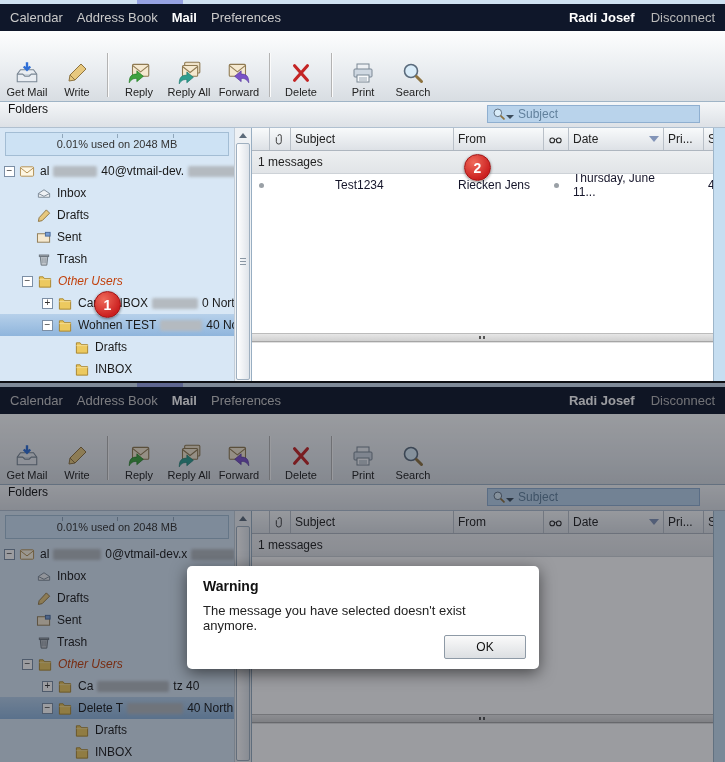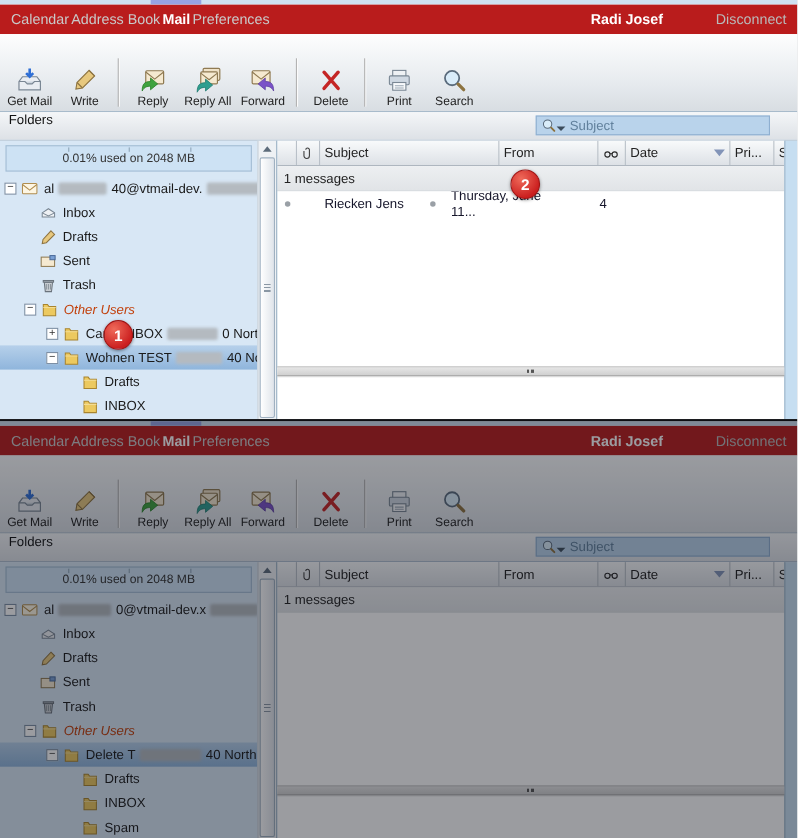--- a/index.html
+++ b/index.html
@@ -3,25 +3,25 @@
 <meta charset="utf-8">
 <style>
   html,body{margin:0;padding:0;background:#fff;}
   body{width:725px;font-family:"Liberation Sans",sans-serif;-webkit-font-smoothing:antialiased;}
   .screen{position:relative;width:725px;height:381px;overflow:hidden;background:#fff;}
   
   .topstrip{height:4px;background:#cfe1f1;position:relative;}
   .tabmark{position:absolute;left:137px;top:0;width:46px;height:4px;background:#96a3e3;}
   .prestripe{height:2px;background:#0d0d0d;}
   
-  .navbar{height:27px;background:#b91c1c;display:flex;align-items:center;padding:0 10px;gap:2px;font-size:13px;color:#c9c9c9;}
+  .navbar{height:27px;background:#0f172a;display:flex;align-items:center;padding:0 10px;gap:14px;font-size:13px;color:#c9c9c9;}
   .navtab.active{color:#fff;font-weight:bold;}
   .nav-right{margin-left:auto;display:flex;gap:16px;align-items:center;}
   .nav-user{color:#fff;font-weight:bold;}
-  .nav-disc{color:#b9b9b9;margin-left:32px;}
+  .nav-disc{color:#b9b9b9;}
   
   .toolbar{height:52px;background:linear-gradient(#fdfefe,#e6eaee 65%,#d8dde2);border-bottom:1px solid #9fb4c6;display:flex;align-items:stretch;padding:18px 2px 0 2px;}
   .tbtn{min-width:44px;padding:0 3px 3px 3px;display:flex;flex-direction:column;align-items:center;justify-content:flex-end;font-size:11px;color:#222;}
   .tbtn .ticon{height:27px;display:flex;align-items:center;justify-content:center;}
   .tsep{width:0;border-left:1px solid #b3b3b3;border-right:1px solid #fbfbfb;margin:4px 5px;}
   
   .subheader{height:25px;background:linear-gradient(#f4f6f8,#dde1e6);border-bottom:1px solid #b0c0d0;display:flex;font-size:12px;color:#111;position:relative;}
   .ftitle{padding-left:8px;}
   .searchbox{position:absolute;left:487px;top:3px;width:213px;height:18px;background:#b9d3eb;border:1px solid #8fafd0;display:flex;align-items:center;padding:0 4px;gap:2px;color:#61809c;font-size:12px;box-sizing:border-box;}
   .caret{width:0;height:0;border-left:4px solid transparent;border-right:4px solid transparent;border-top:4px solid #3c4c5c;margin:6px 2px 0 -2px;}
@@ -382,20 +382,21 @@
       </div>
       <div class="countbar">
           <span>1 messages</span>
         </div>
       <div class="rowsarea">
         <div class="mrow">
           <div class="cell w-flag">
               <span class="dot"></span>
             </div>
           <div class="cell w-att"></div>
+          <div class="cell w-sub" style="padding-left:44px">Test1234</div>
           <div class="cell w-from">Riecken Jens</div>
           <div class="cell w-gl">
               <span class="dot"></span>
             </div>
           <div class="cell w-date">Thursday, June 11...</div>
           <div class="cell w-pri"></div>
           <div class="cell w-size">4</div>
         </div>
       </div>
       <div class="splitter"></div>
@@ -554,20 +555,29 @@
             </svg>
             <span>Trash</span>
           </div>
         <div class="trow ital" style="padding-left:22px">
             <span class="exp minus"></span>
             <svg class="ti">
               <use href="#t-folder"></use>
             </svg>
             <span>Other Users</span>
           </div>
+        <div class="trow" style="padding-left:42px">
+            <span class="exp plus"></span>
+            <svg class="ti">
+              <use href="#t-folder"></use>
+            </svg>
+            <span>Ca</span>
+            <span class="redact" style="width:72px"></span>
+            <span>tz 40</span>
+          </div>
         <div class="trow sel" style="padding-left:42px">
             <span class="exp minus"></span>
             <svg class="ti">
               <use href="#t-folder"></use>
             </svg>
             <span>Delete T</span>
             <span class="redact" style="width:56px"></span>
             <span>40 North P</span>
           </div>
         <div class="trow" style="padding-left:59px">
@@ -636,13 +646,18 @@
         </div>
       <div class="rowsarea"></div>
       <div class="splitter"></div>
       <div class="readpane"></div>
     </div>
     <div class="rightstrip"></div>
   </div>
   <div class="bottomborder"></div>
 
   <div class="dim"></div>
+  <div class="dialog">
+    <div class="dlg-title">Warning</div>
+    <div class="dlg-msg">The message you have selected doesn't exist anymore.</div>
+    <div class="okbtn">OK</div>
+  </div>
 </div>
 
 </body></html>

